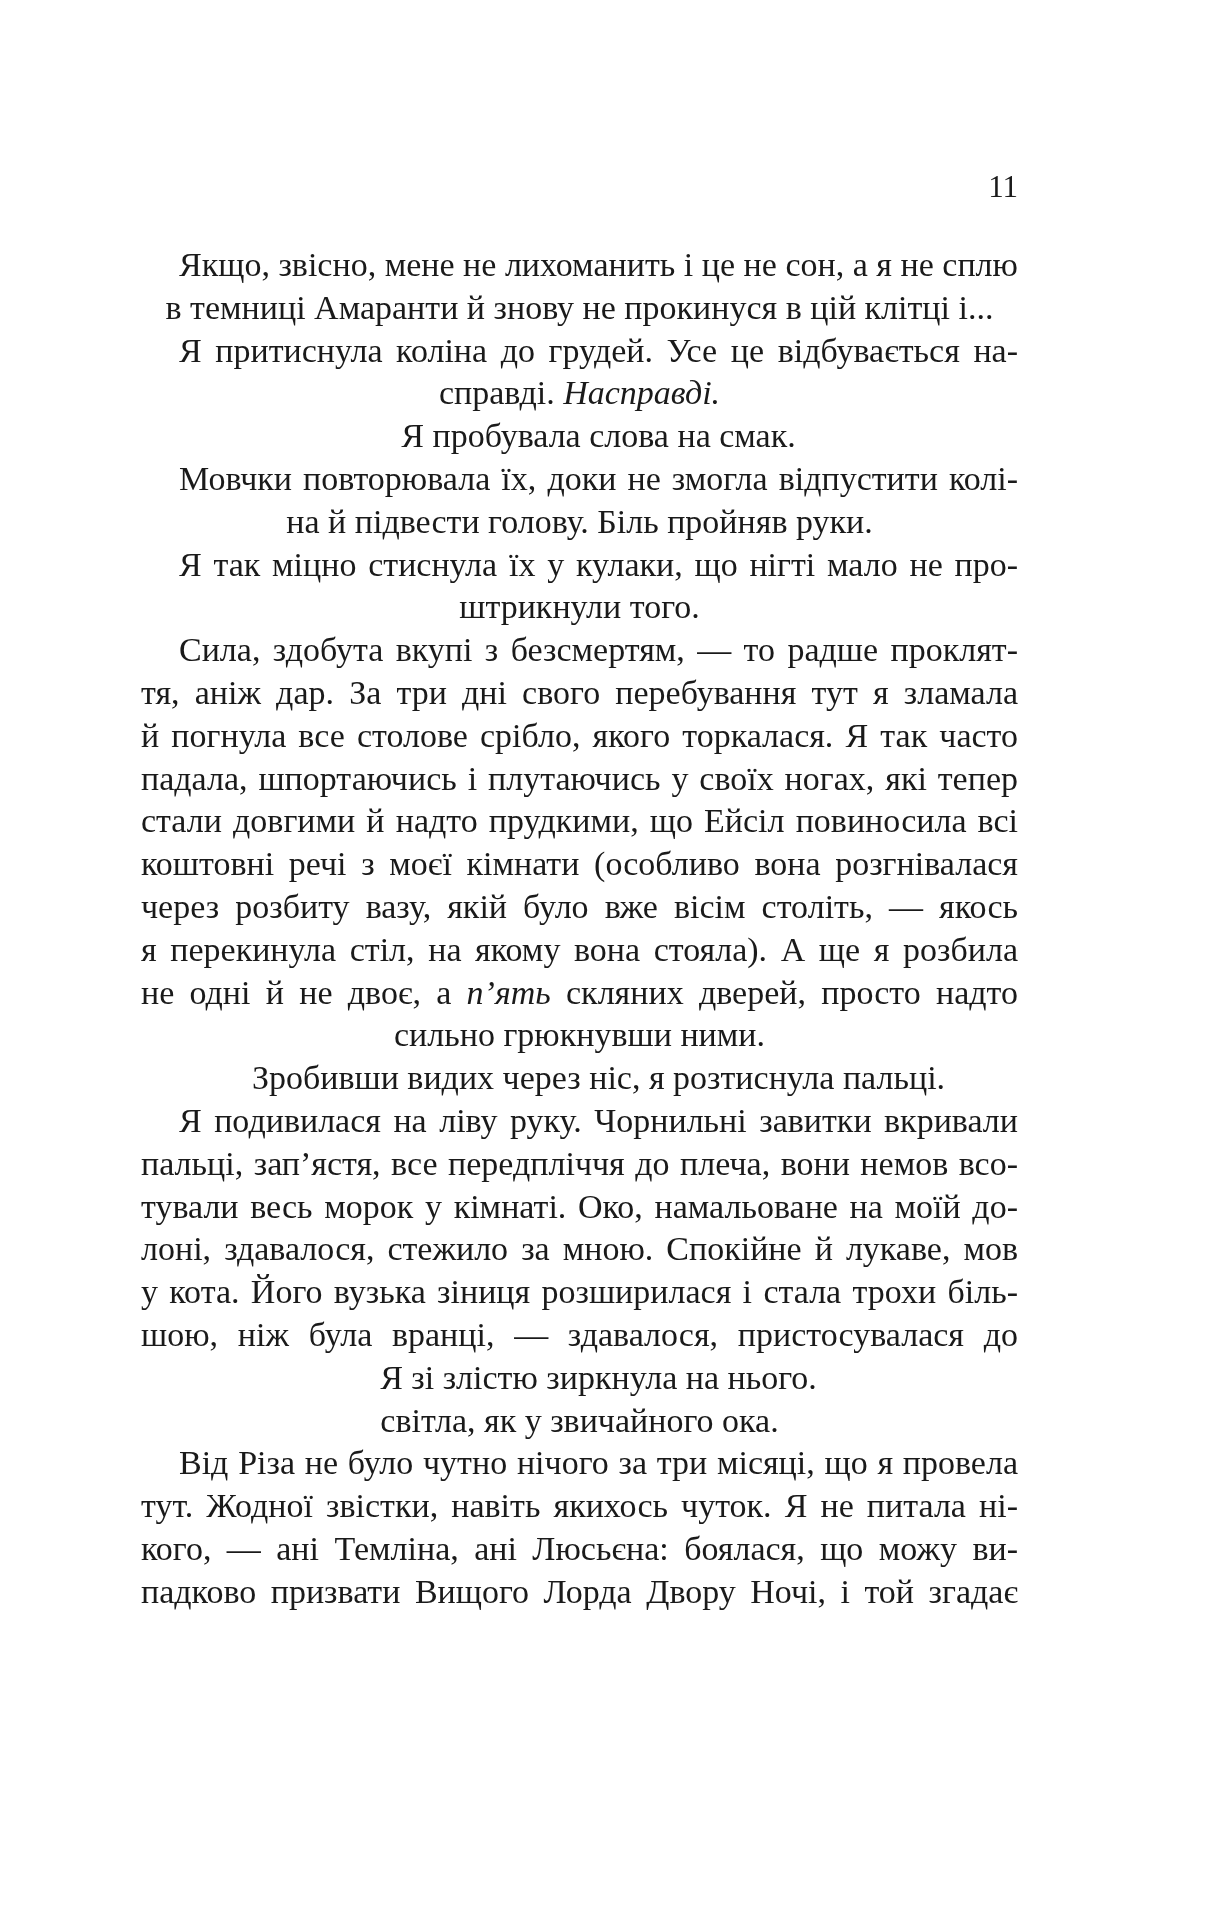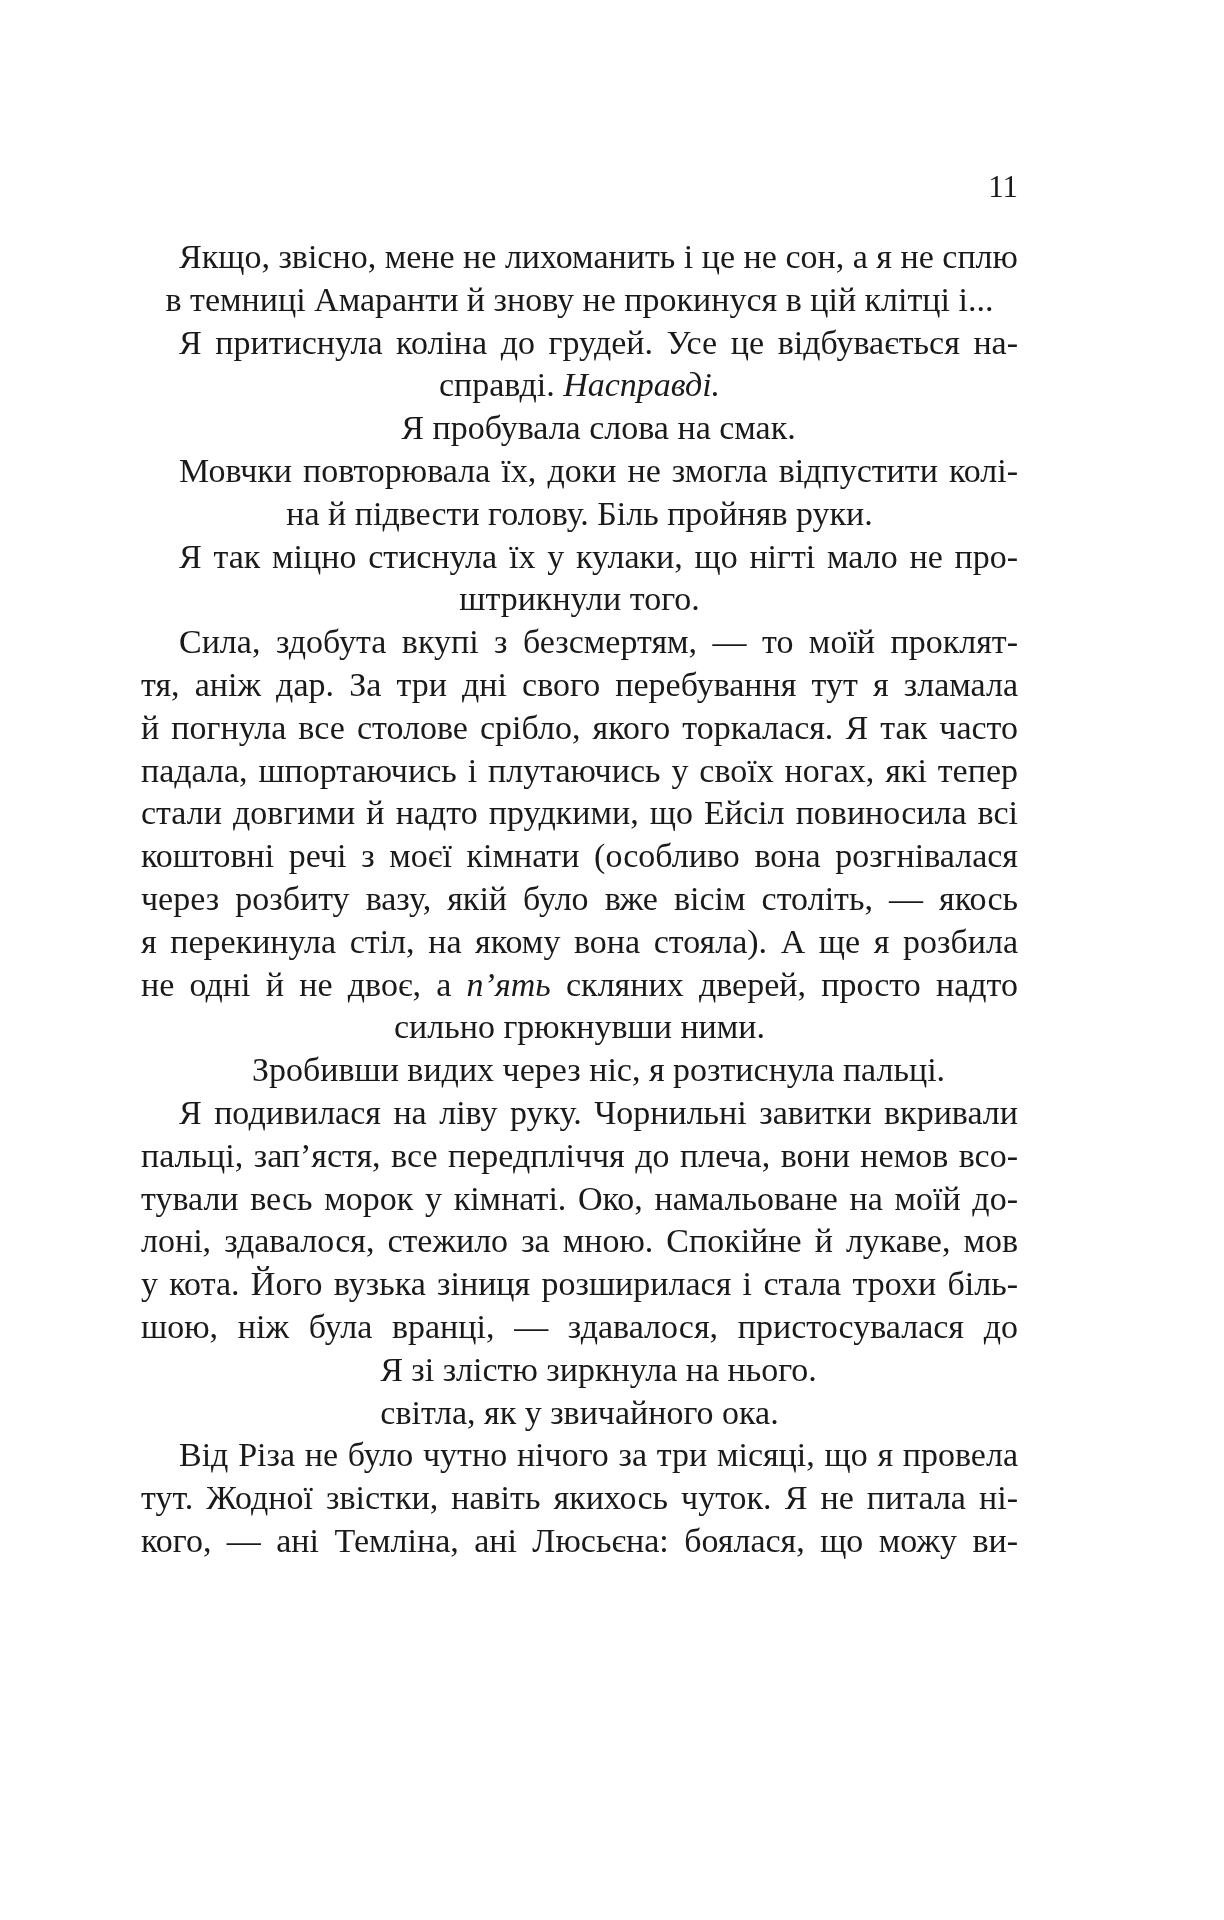--- a/index.html
+++ b/index.html
@@ -17,21 +17,21 @@
     left:141px;
     top:170px;
     width:877px;
     text-align:right;
     font-size:31px;
     line-height:34px;
   }
   .body-text{
     position:absolute;
     left:141px;
-    top:236px;
+    top:244px;
     width:877px;
   }
   .line{
     font-size:34px;
     line-height:42.8px;
     height:42.8px;
     white-space:nowrap;
     text-align:center;
   }
   .line.just{
@@ -53,21 +53,21 @@
   <div class="body-text">
       <div class="line just indent"><span>Якщо, звісно, мене не лихоманить і це не сон, а я не сплю</span></div>
       <div class="line"><span>в темниці Амаранти й знову не прокинуся в цій клітці і...</span></div>
       <div class="line just indent"><span>Я притиснула коліна до грудей. Усе це відбувається на-</span></div>
       <div class="line"><span>справді. </span><em>Насправді.</em></div>
       <div class="line indent"><span>Я пробувала слова на смак.</span></div>
       <div class="line just indent"><span>Мовчки повторювала їх, доки не змогла відпустити колі-</span></div>
       <div class="line"><span>на й підвести голову. Біль пройняв руки.</span></div>
       <div class="line just indent"><span>Я так міцно стиснула їх у кулаки, що нігті мало не про-</span></div>
       <div class="line"><span>штрикнули того.</span></div>
-      <div class="line just indent"><span>Сила, здобута вкупі з безсмертям, — то моїй проклят-</span></div>
+      <div class="line just indent"><span>Сила, здобута вкупі з безсмертям, — то радше проклят-</span></div>
       <div class="line just"><span>тя, аніж дар. За три дні свого перебування тут я зламала</span></div>
       <div class="line just"><span>й погнула все столове срібло, якого торкалася. Я так часто</span></div>
       <div class="line just"><span>падала, шпортаючись і плутаючись у своїх ногах, які тепер</span></div>
       <div class="line just"><span>стали довгими й надто прудкими, що Ейсіл повиносила всі</span></div>
       <div class="line just"><span>коштовні речі з моєї кімнати (особливо вона розгнівалася</span></div>
       <div class="line just"><span>через розбиту вазу, якій було вже вісім століть, — якось</span></div>
       <div class="line just"><span>я перекинула стіл, на якому вона стояла). А ще я розбила</span></div>
       <div class="line just"><span>не одні й не двоє, а </span><em>п’ять</em><span> скляних дверей, просто надто</span></div>
       <div class="line"><span>сильно грюкнувши ними.</span></div>
       <div class="line indent"><span>Зробивши видих через ніс, я розтиснула пальці.</span></div>
@@ -75,14 +75,15 @@
       <div class="line just"><span>пальці, зап’ястя, все передпліччя до плеча, вони немов всо-</span></div>
       <div class="line just"><span>тували весь морок у кімнаті. Око, намальоване на моїй до-</span></div>
       <div class="line just"><span>лоні, здавалося, стежило за мною. Спокійне й лукаве, мов</span></div>
       <div class="line just"><span>у кота. Його вузька зіниця розширилася і стала трохи біль-</span></div>
       <div class="line just"><span>шою, ніж була вранці, — здавалося, пристосувалася до</span></div>
       <div class="line indent"><span>Я зі злістю зиркнула на нього.</span></div>
       <div class="line"><span>світла, як у звичайного ока.</span></div>
       <div class="line just indent"><span>Від Різа не було чутно нічого за три місяці, що я провела</span></div>
       <div class="line just"><span>тут. Жодної звістки, навіть якихось чуток. Я не питала ні-</span></div>
       <div class="line just"><span>кого, — ані Темліна, ані Люсьєна: боялася, що можу ви-</span></div>
+      <div class="line just"><span>падково призвати Вищого Лорда Двору Ночі, і той згадає</span></div>
     </div>
 </div>
 
 </body></html>

